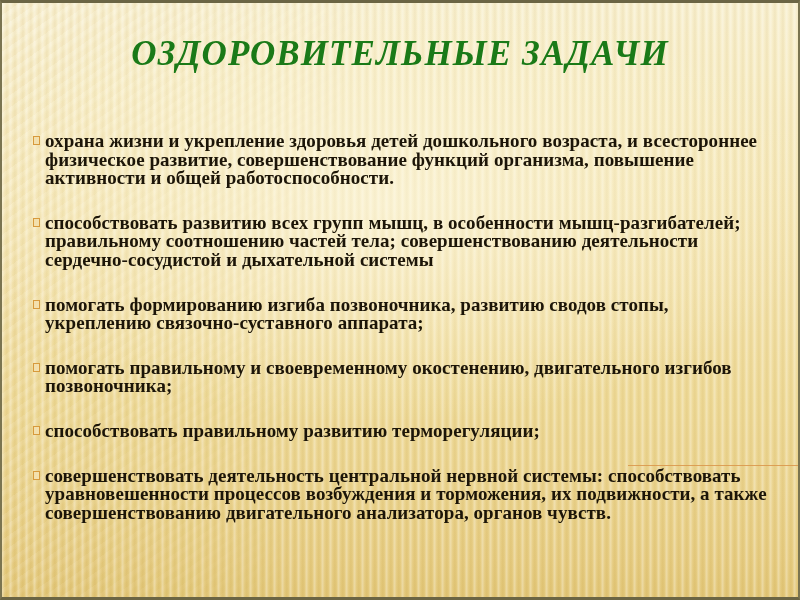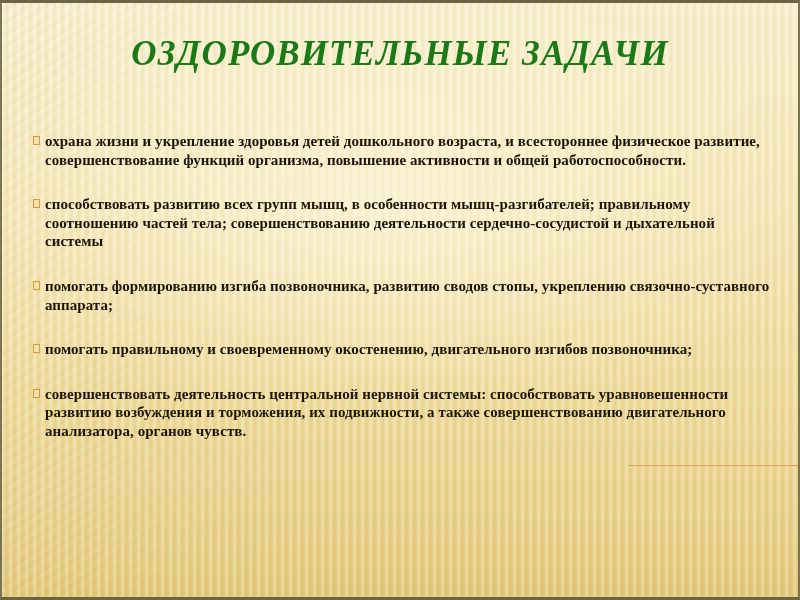--- a/index.html
+++ b/index.html
@@ -109,21 +109,21 @@
   }
 
   .bullet-item {
     display: block;
     position: relative;
     margin: 0 0 18px 0;
     padding-left: 13px;
     color: #1c1508;
     font-family: "Liberation Serif", "DejaVu Serif", serif;
     font-weight: bold;
-    font-size: 15px;
+    font-size: 19px;
     line-height: 18.6px;
     text-align: left;
     letter-spacing: 0.05px;
   }
 
   .bullet-item:last-child {
     margin-bottom: 0;
   }
 
   .bullet-marker {
@@ -181,24 +181,28 @@
       <div class="bullet-item gap-xl">
         <span class="bullet-marker"></span>
         <span class="bullet-text">помогать формированию изгиба позвоночника, развитию сводов стопы, укреплению связочно-суставного аппарата;</span>
       </div>
 
       <div class="bullet-item gap-xl">
         <span class="bullet-marker"></span>
         <span class="bullet-text">помогать правильному и своевременному окостенению, двигательного изгибов позвоночника;</span>
       </div>
 
+      <div class="bullet-item gap-xl">
+        <span class="bullet-marker"></span>
+        <span class="bullet-text">способствовать правильному развитию терморегуляции;</span>
+      </div>
 
       <div class="bullet-item">
         <span class="bullet-marker"></span>
-        <span class="bullet-text"> совершенствовать деятельность центральной нервной системы: способствовать уравновешенности развитию возбуждения и торможения, их подвижности, а также совершенствованию двигательного анализатора, органов чувств.</span>
+        <span class="bullet-text"> совершенствовать деятельность центральной нервной системы: способствовать уравновешенности процессов возбуждения и торможения, их подвижности, а также совершенствованию двигательного анализатора, органов чувств.</span>
       </div>
 
     </div>
 
     <div class="hairline"></div>
 
   </div>
 </div>
 
 </body></html>

